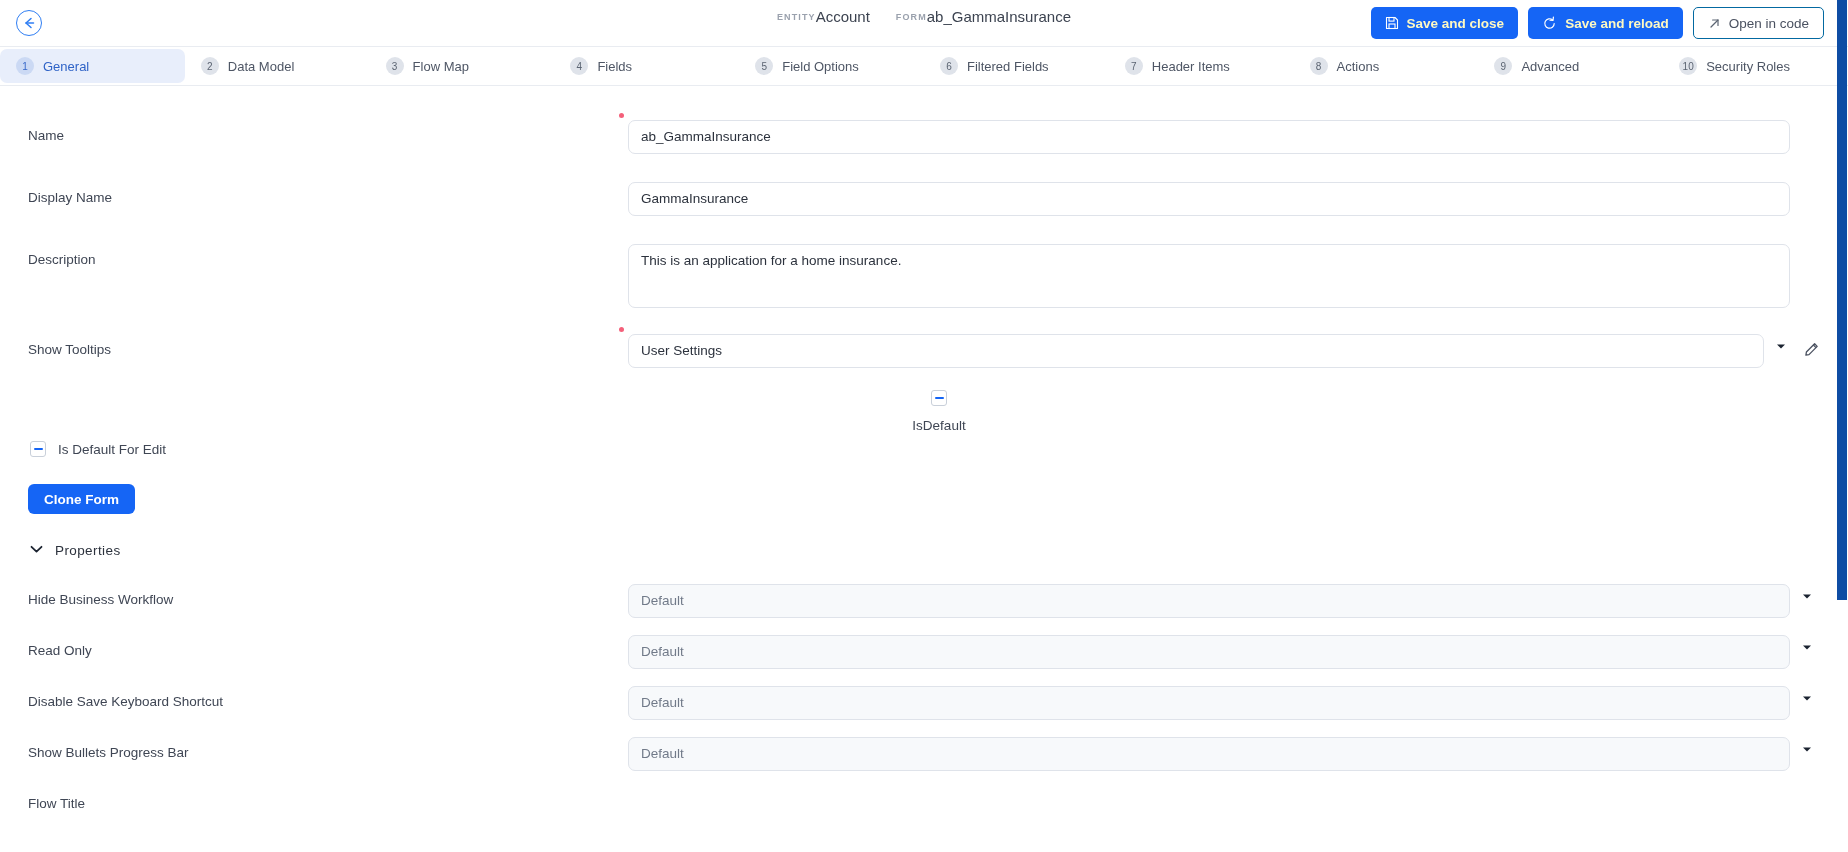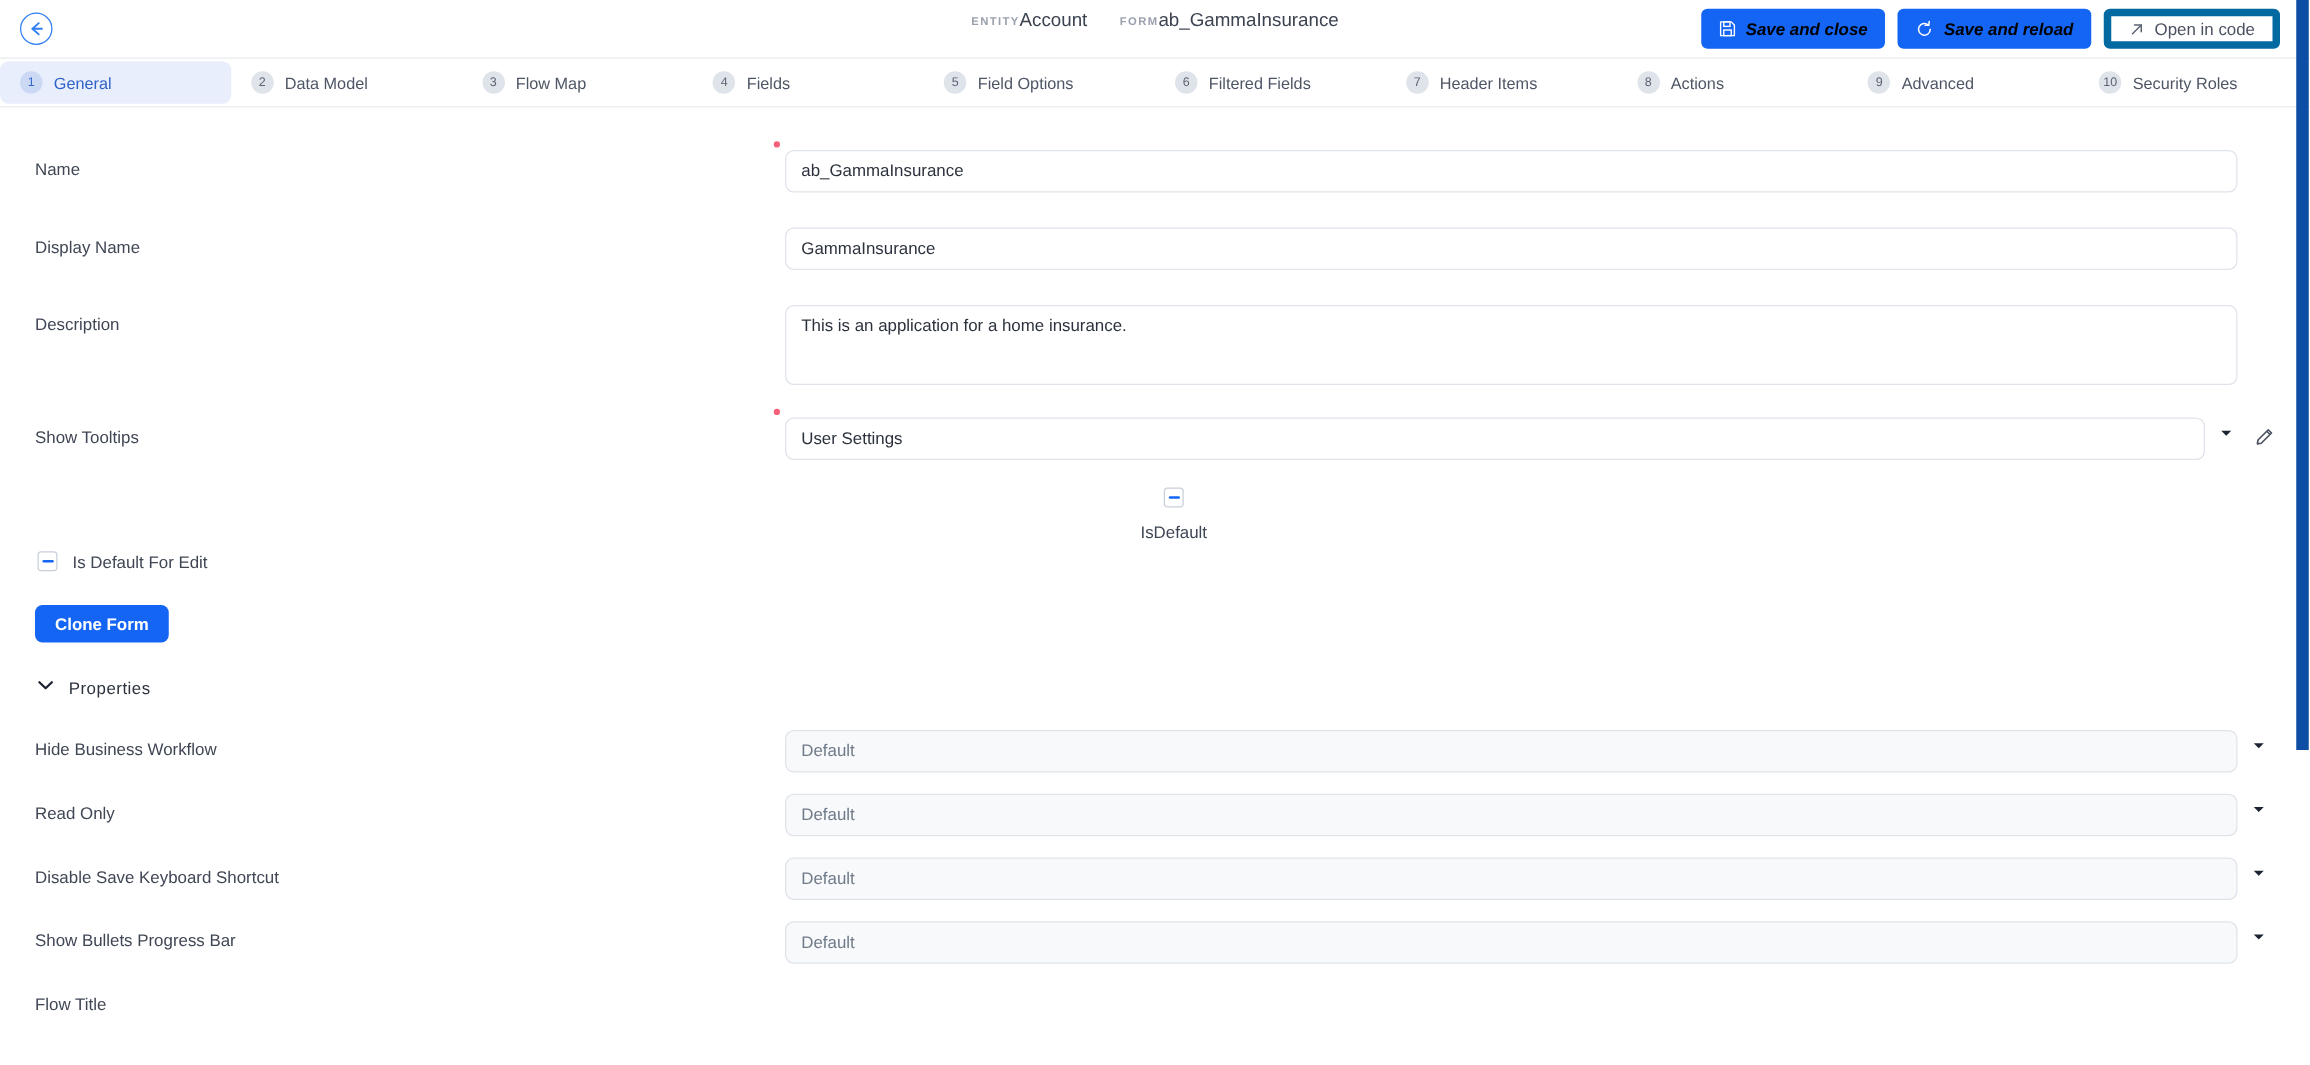--- a/index.html
+++ b/index.html
@@ -71,25 +71,25 @@
     display: inline-flex;
     align-items: center;
     gap: 8px;
     padding: 0 14px;
     font-size: 13.5px;
     font-weight: 700;
     cursor: pointer;
     white-space: nowrap;
     border: none;
   }
-  .btn-primary { background: #1565f5; color: #000000; font-style: italic; }
+  .btn-primary { background: #1565f5; color: #fef9c3; }
   .btn-ghost {
     background: #ffffff;
     color: #4a5160;
-    border: 6px solid #0369a1;
+    border: 1px solid #0369a1;
     font-weight: 400;
   }
   .btn svg { display: block; flex: 0 0 auto; }
 
   
   .tabs {
     position: relative;
     height: 40px;
     border-top: 1px solid #e9ecf1;
     border-bottom: 1px solid #e9ecf1;

